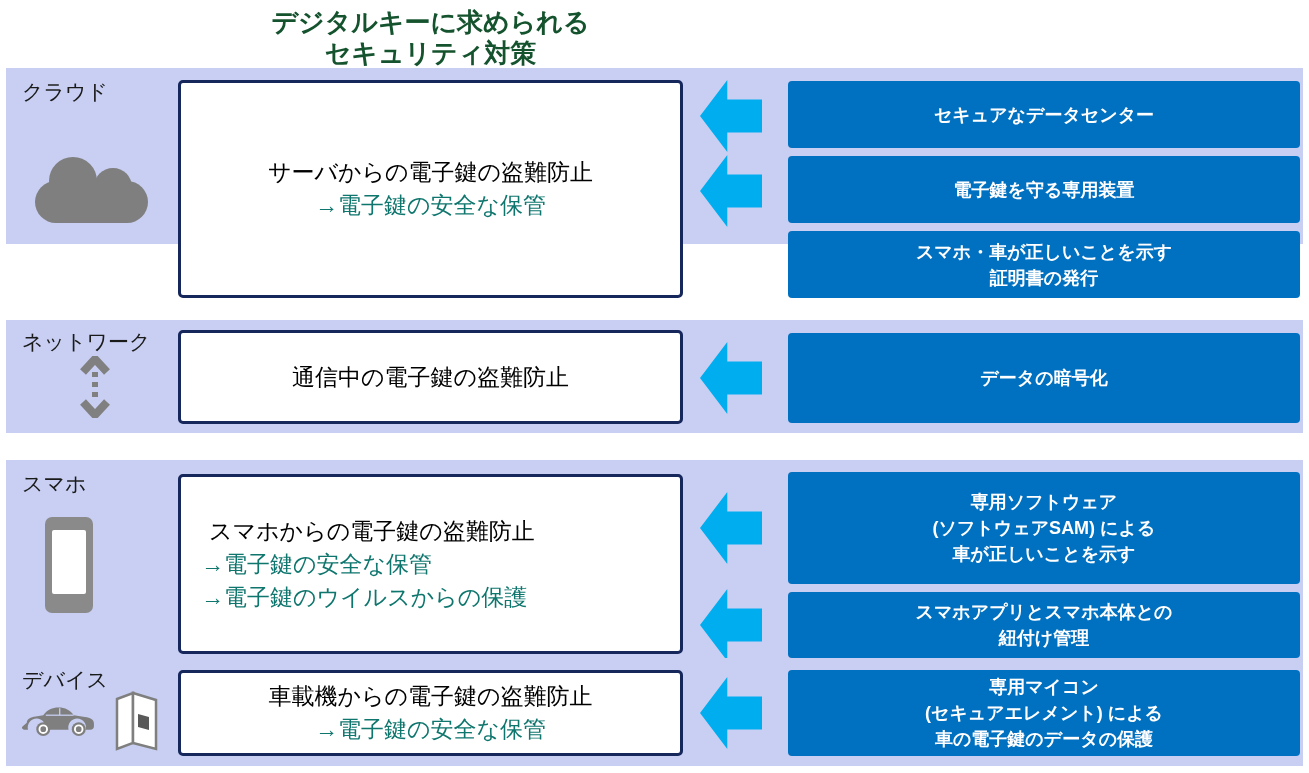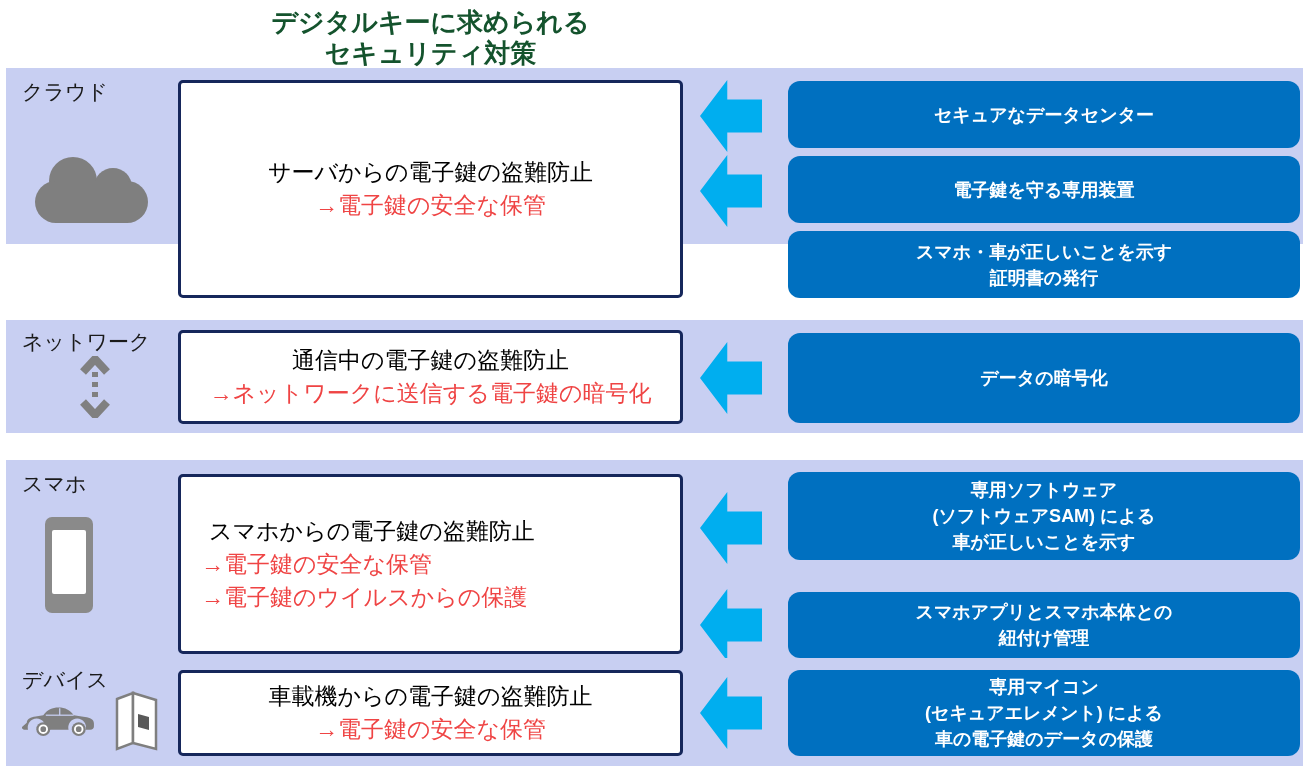--- a/index.html
+++ b/index.html
@@ -17,23 +17,23 @@
   #row2{top:460px;height:208px;}
   #row3{top:658px;height:108px;}
 
   .row-label{position:absolute;left:16px;font-size:21px;color:#1a1a1a;white-space:nowrap;}
 
   .mbox{position:absolute;left:172px;width:505px;background:#ffffff;border:3px solid #16275B;
         border-radius:5px;box-sizing:border-box;display:flex;flex-direction:column;
         justify-content:center;align-items:center;}
   .mbox.left{align-items:flex-start;padding-left:20px;}
   .mline{font-size:23px;line-height:33px;color:#000000;white-space:nowrap;}
-  .mline.blue{color:#ef4444;}
+  .mline.blue{color:#0f766e;}
 
-  .fbox{position:absolute;left:782px;width:512px;background:#0070C0;border-radius:12px;
+  .fbox{position:absolute;left:782px;width:512px;background:#0070C0;border-radius:4px;
         box-sizing:border-box;display:flex;flex-direction:column;justify-content:center;align-items:center;}
   .fline{color:#ffffff;font-weight:bold;font-size:18px;line-height:26px;text-align:center;white-space:nowrap;}
 
   .arrow{position:absolute;left:694px;width:62px;height:72px;background:#00AEEF;
          clip-path:polygon(0 50%,44% 0,44% 27%,100% 27%,100% 73%,44% 73%,44% 100%);}
 
   .icon{position:absolute;}
 </style>
 </head>
 <body>
@@ -78,21 +78,20 @@
     <div class="row-label" style="top:8px">ネットワーク</div>
 
     <svg class="icon" style="left:74px;top:36px" width="30" height="62" viewBox="0 0 30 62">
       <path d="M3,16 L15,3 L27,16" stroke="#808080" stroke-width="8" fill="none"></path>
       <line x1="15" y1="16" x2="15" y2="46" stroke="#808080" stroke-width="6" stroke-dasharray="5 5"></line>
       <path d="M3,46 L15,59 L27,46" stroke="#808080" stroke-width="8" fill="none"></path>
     </svg>
 
     <div class="mbox" style="top:10px;height:94px">
       <div class="mline">通信中の電子鍵の盗難防止</div>
-      <div class="mline blue">→ネットワークに送信する電子鍵の暗号化</div>
     </div>
 
     <div class="arrow" style="top:22px"></div>
 
     <div class="fbox" style="top:13px;height:90px">
       <div class="fline">データの暗号化</div>
     </div>
   </div>
 
   <div class="row" id="row2">
@@ -105,21 +104,21 @@
 
     <div class="mbox left" style="top:14px;height:180px">
       <div class="mline" style="margin-left:8px">スマホからの電子鍵の盗難防止</div>
       <div class="mline blue">→電子鍵の安全な保管</div>
       <div class="mline blue">→電子鍵のウイルスからの保護</div>
     </div>
 
     <div class="arrow" style="top:32px"></div>
     <div class="arrow" style="top:129px"></div>
 
-    <div class="fbox" style="top:12px;height:88px">
+    <div class="fbox" style="top:12px;height:112px">
       <div class="fline">専用ソフトウェア</div>
       <div class="fline">(ソフトウェアSAM) による</div>
       <div class="fline">車が正しいことを示す</div>
     </div>
     <div class="fbox" style="top:132px;height:66px">
       <div class="fline">スマホアプリとスマホ本体との</div>
       <div class="fline">紐付け管理</div>
     </div>
   </div>
 

